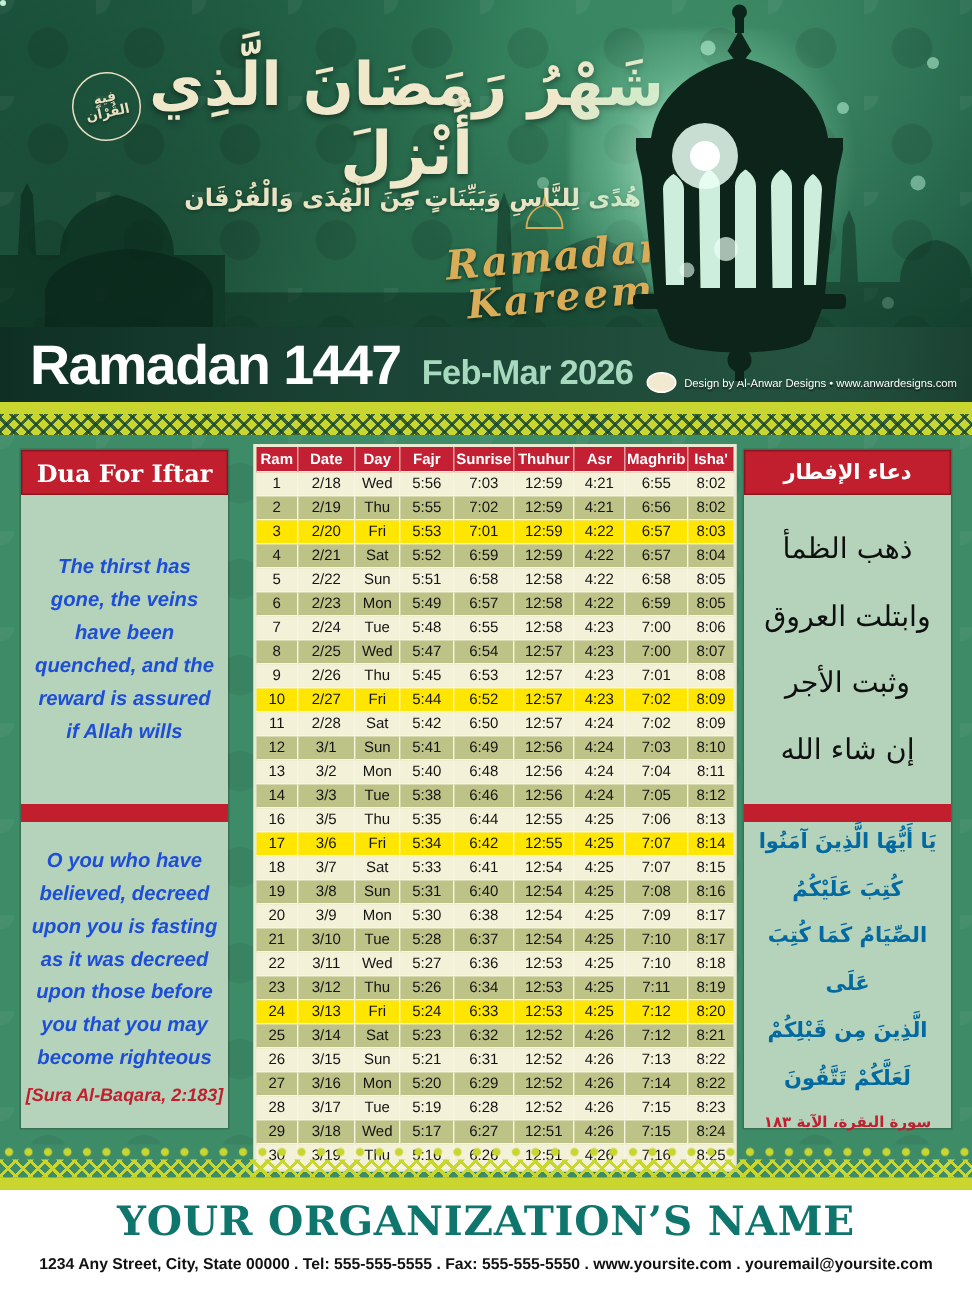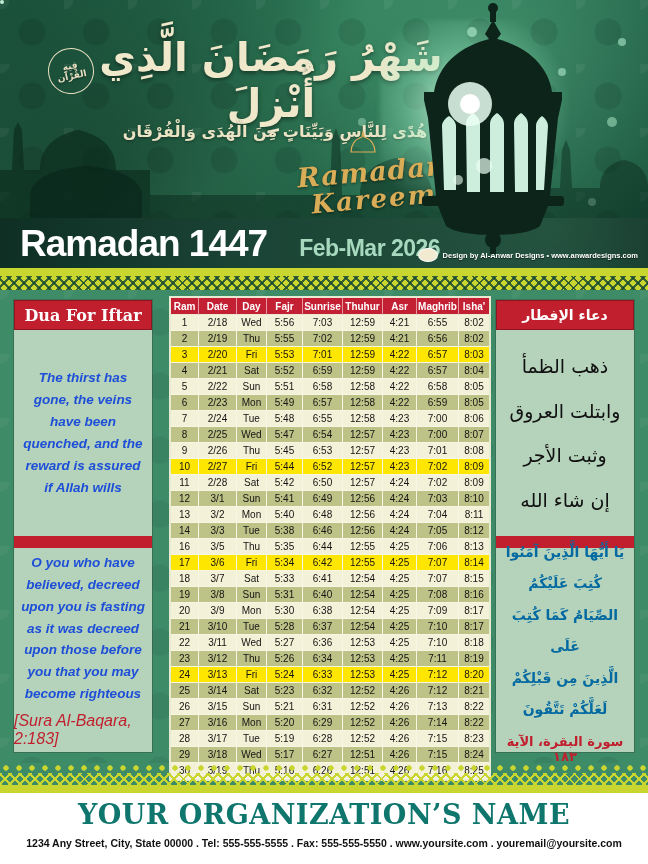--- a/index.html
+++ b/index.html
@@ -75,33 +75,33 @@
     filter:blur(2px);
   }
 
   
   .title-band {
     position:absolute; left:0; top:218px; width:648px; height:50px; z-index:2;
     background:
       radial-gradient(circle at 85% 20%, rgba(90,180,140,.25), transparent 50%),
       linear-gradient(90deg,#0f2f24 0%, #1b4536 40%, #16392c 75%, #0e2a20 100%);
   }
-  .title-row { position:absolute; left:20px; top:5px; display:flex; align-items:baseline; z-index:4;gap:18px; }
+  .title-row { position:absolute; left:20px; top:5px; display:flex; align-items:baseline; z-index:4; }
   .title-main {
     font-size:37px; font-weight:bold; color:#ffffff; letter-spacing:-1px;
     font-family:"Liberation Sans", sans-serif;
   }
   .title-sub { font-size:23px; font-weight:bold; color:#a6d9bd; margin-left:14px; letter-spacing:-0.5px; }
   .credit { position:absolute; right:10px; bottom:6px; display:flex; align-items:center; z-index:4; }
   .credit-logo {
     width:20px; height:14px; border-radius:50%; background:#f1ead0;
     border:1px solid #fff; margin-right:5px; flex:none;
     font-size:4px; color:#b98a3a; text-align:center; line-height:14px; font-style:italic;
   }
-  .credit-text { font-size:7.5px; font-weight:bold; color:#ffffff; text-shadow:0 1px 1px rgba(0,0,0,.6); }
+  .credit-text { font-size:7.5px; font-weight:normal; color:#ffffff; text-shadow:0 1px 1px rgba(0,0,0,.6); }
 
   
   .ornament-top { position:absolute; left:0; top:268px; width:648px; height:22px; background:#c9d62f; z-index:2; }
   .ornament-top .lace {
     position:absolute; left:0; top:8px; width:100%; height:14px;
     background-color:#c9d62f;
     background-image:
       repeating-linear-gradient(135deg, rgba(20,70,50,.8) 0 2px, transparent 2px 7px),
       repeating-linear-gradient(45deg, rgba(20,70,50,.8) 0 2px, transparent 2px 7px);
   }
@@ -144,26 +144,26 @@
   }
   .panel-left  .panel-header { font-family:"DejaVu Serif", serif; font-weight:bold; font-size:16px; }
   .panel-right .panel-header { font-family:"DejaVu Sans", sans-serif; font-weight:bold; font-size:14px; direction:rtl; }
   .panel-divider { position:absolute; left:0; top:236px; width:100%; height:12px; background:#c11f2e; }
   .panel-block-top    { position:absolute; left:0; top:30px;  width:100%; height:206px; display:flex; flex-direction:column; align-items:center; justify-content:center; }
   .panel-block-bottom { position:absolute; left:0; top:248px; width:100%; height:204px; display:flex; flex-direction:column; align-items:center; justify-content:center; }
   .quote {
     padding:0 7px; text-align:center; color:#1d4ed8;
     font-style:italic; font-weight:bold; font-size:13.5px; line-height:1.62;
   }
-  .quote-cite { margin-top:7px; color:#c11f2e; font-style:italic; font-weight:normal; font-size:16px; }
+  .quote-cite { margin-top:7px; color:#c11f2e; font-style:italic; font-weight:bold; font-size:12px; }
   .dua-lines  { width:100%; height:100%; display:flex; flex-direction:column; justify-content:space-around; padding:14px 4px; }
   .dua-lines .line { direction:rtl; text-align:center; font-family:"DejaVu Sans", sans-serif; font-size:19px; color:#101010; }
   .verse-lines { width:100%; display:flex; flex-direction:column; }
   .verse-lines .line { direction:rtl; text-align:center; font-family:"DejaVu Sans", sans-serif; font-weight:bold; font-size:14px; color:#0369a1; line-height:2.25; }
-  .verse-cite { margin-top:8px; direction:rtl; text-align:center; font-family:"DejaVu Sans", sans-serif; font-weight:bold; font-size:13px; color:#c11f2e; }
+  .verse-cite { margin-top:8px; direction:rtl; text-align:center; font-family:"DejaVu Sans", sans-serif; font-weight:bold; font-size:10px; color:#c11f2e; }
 
   
   .table-wrap { position:absolute; left:169px; top:6px; }
   table.prayer {
     border-collapse:separate; border-spacing:0; table-layout:fixed;
     width:318px; border:2px solid #e9ead2; background:#f3f1d7;
   }
   table.prayer th {
     background:#c32033; color:#fff; font-weight:bold; font-size:10px;
     height:17px; text-align:center; border-right:1px solid rgba(255,255,255,.55);

